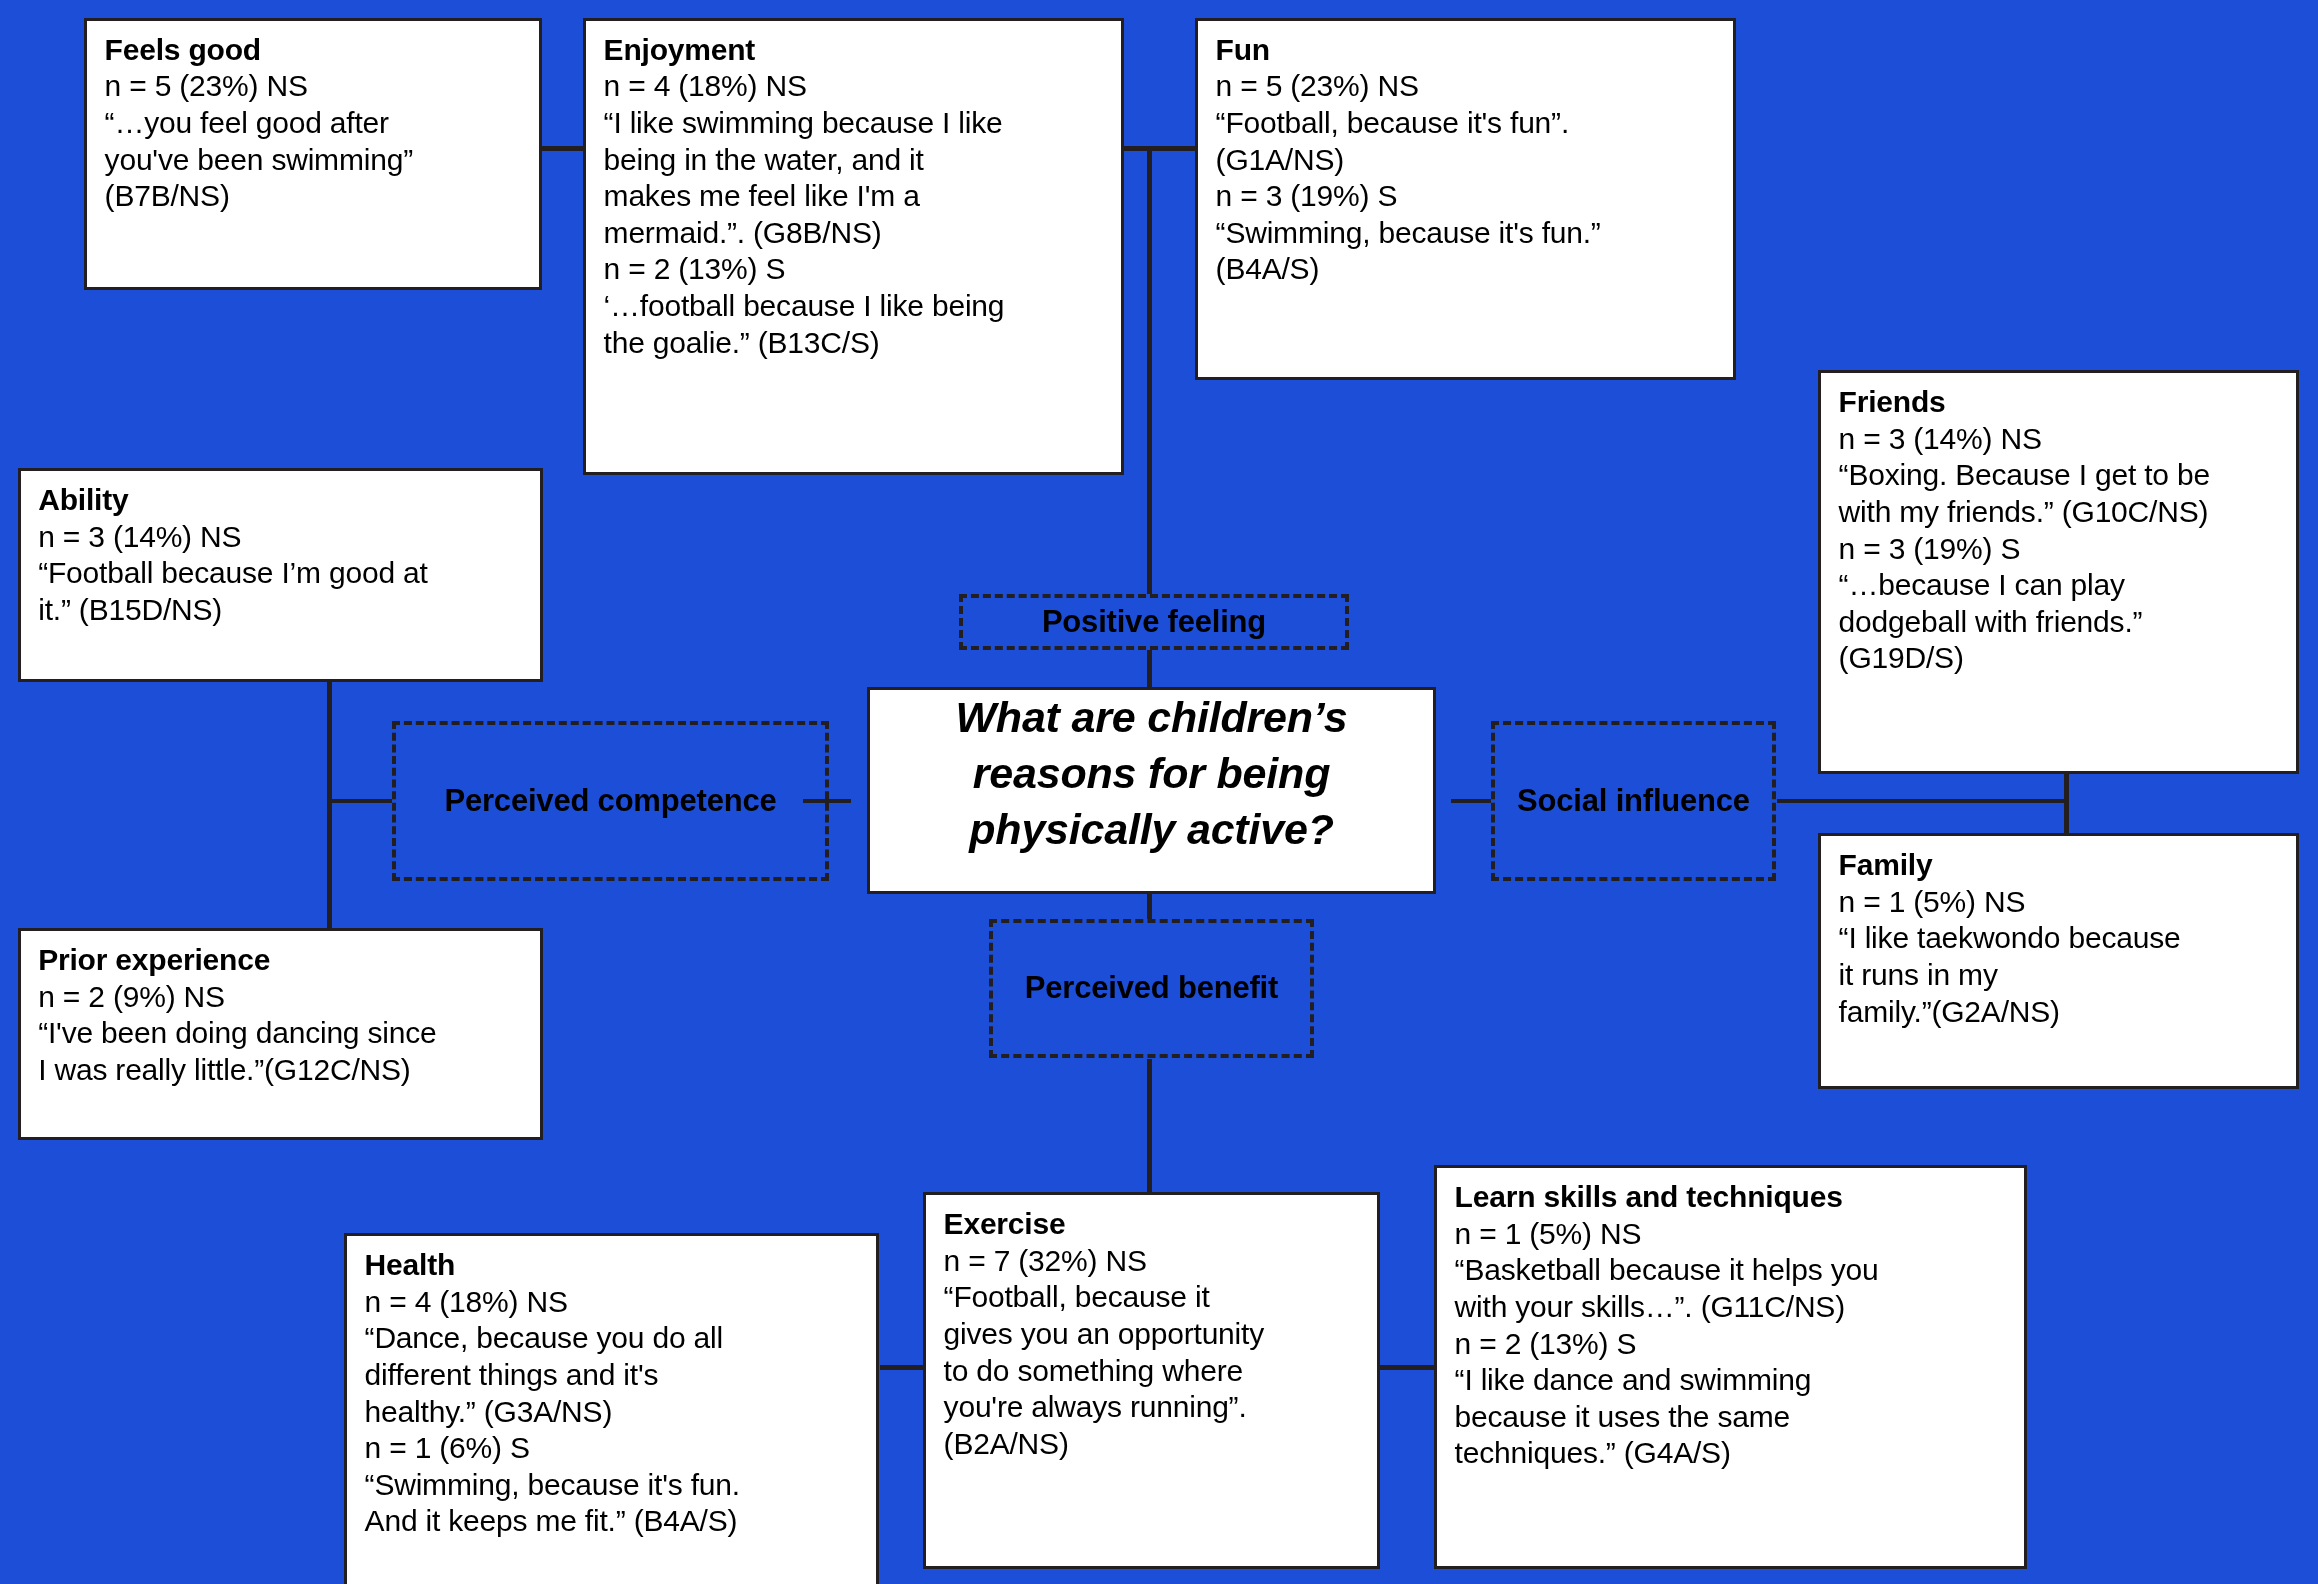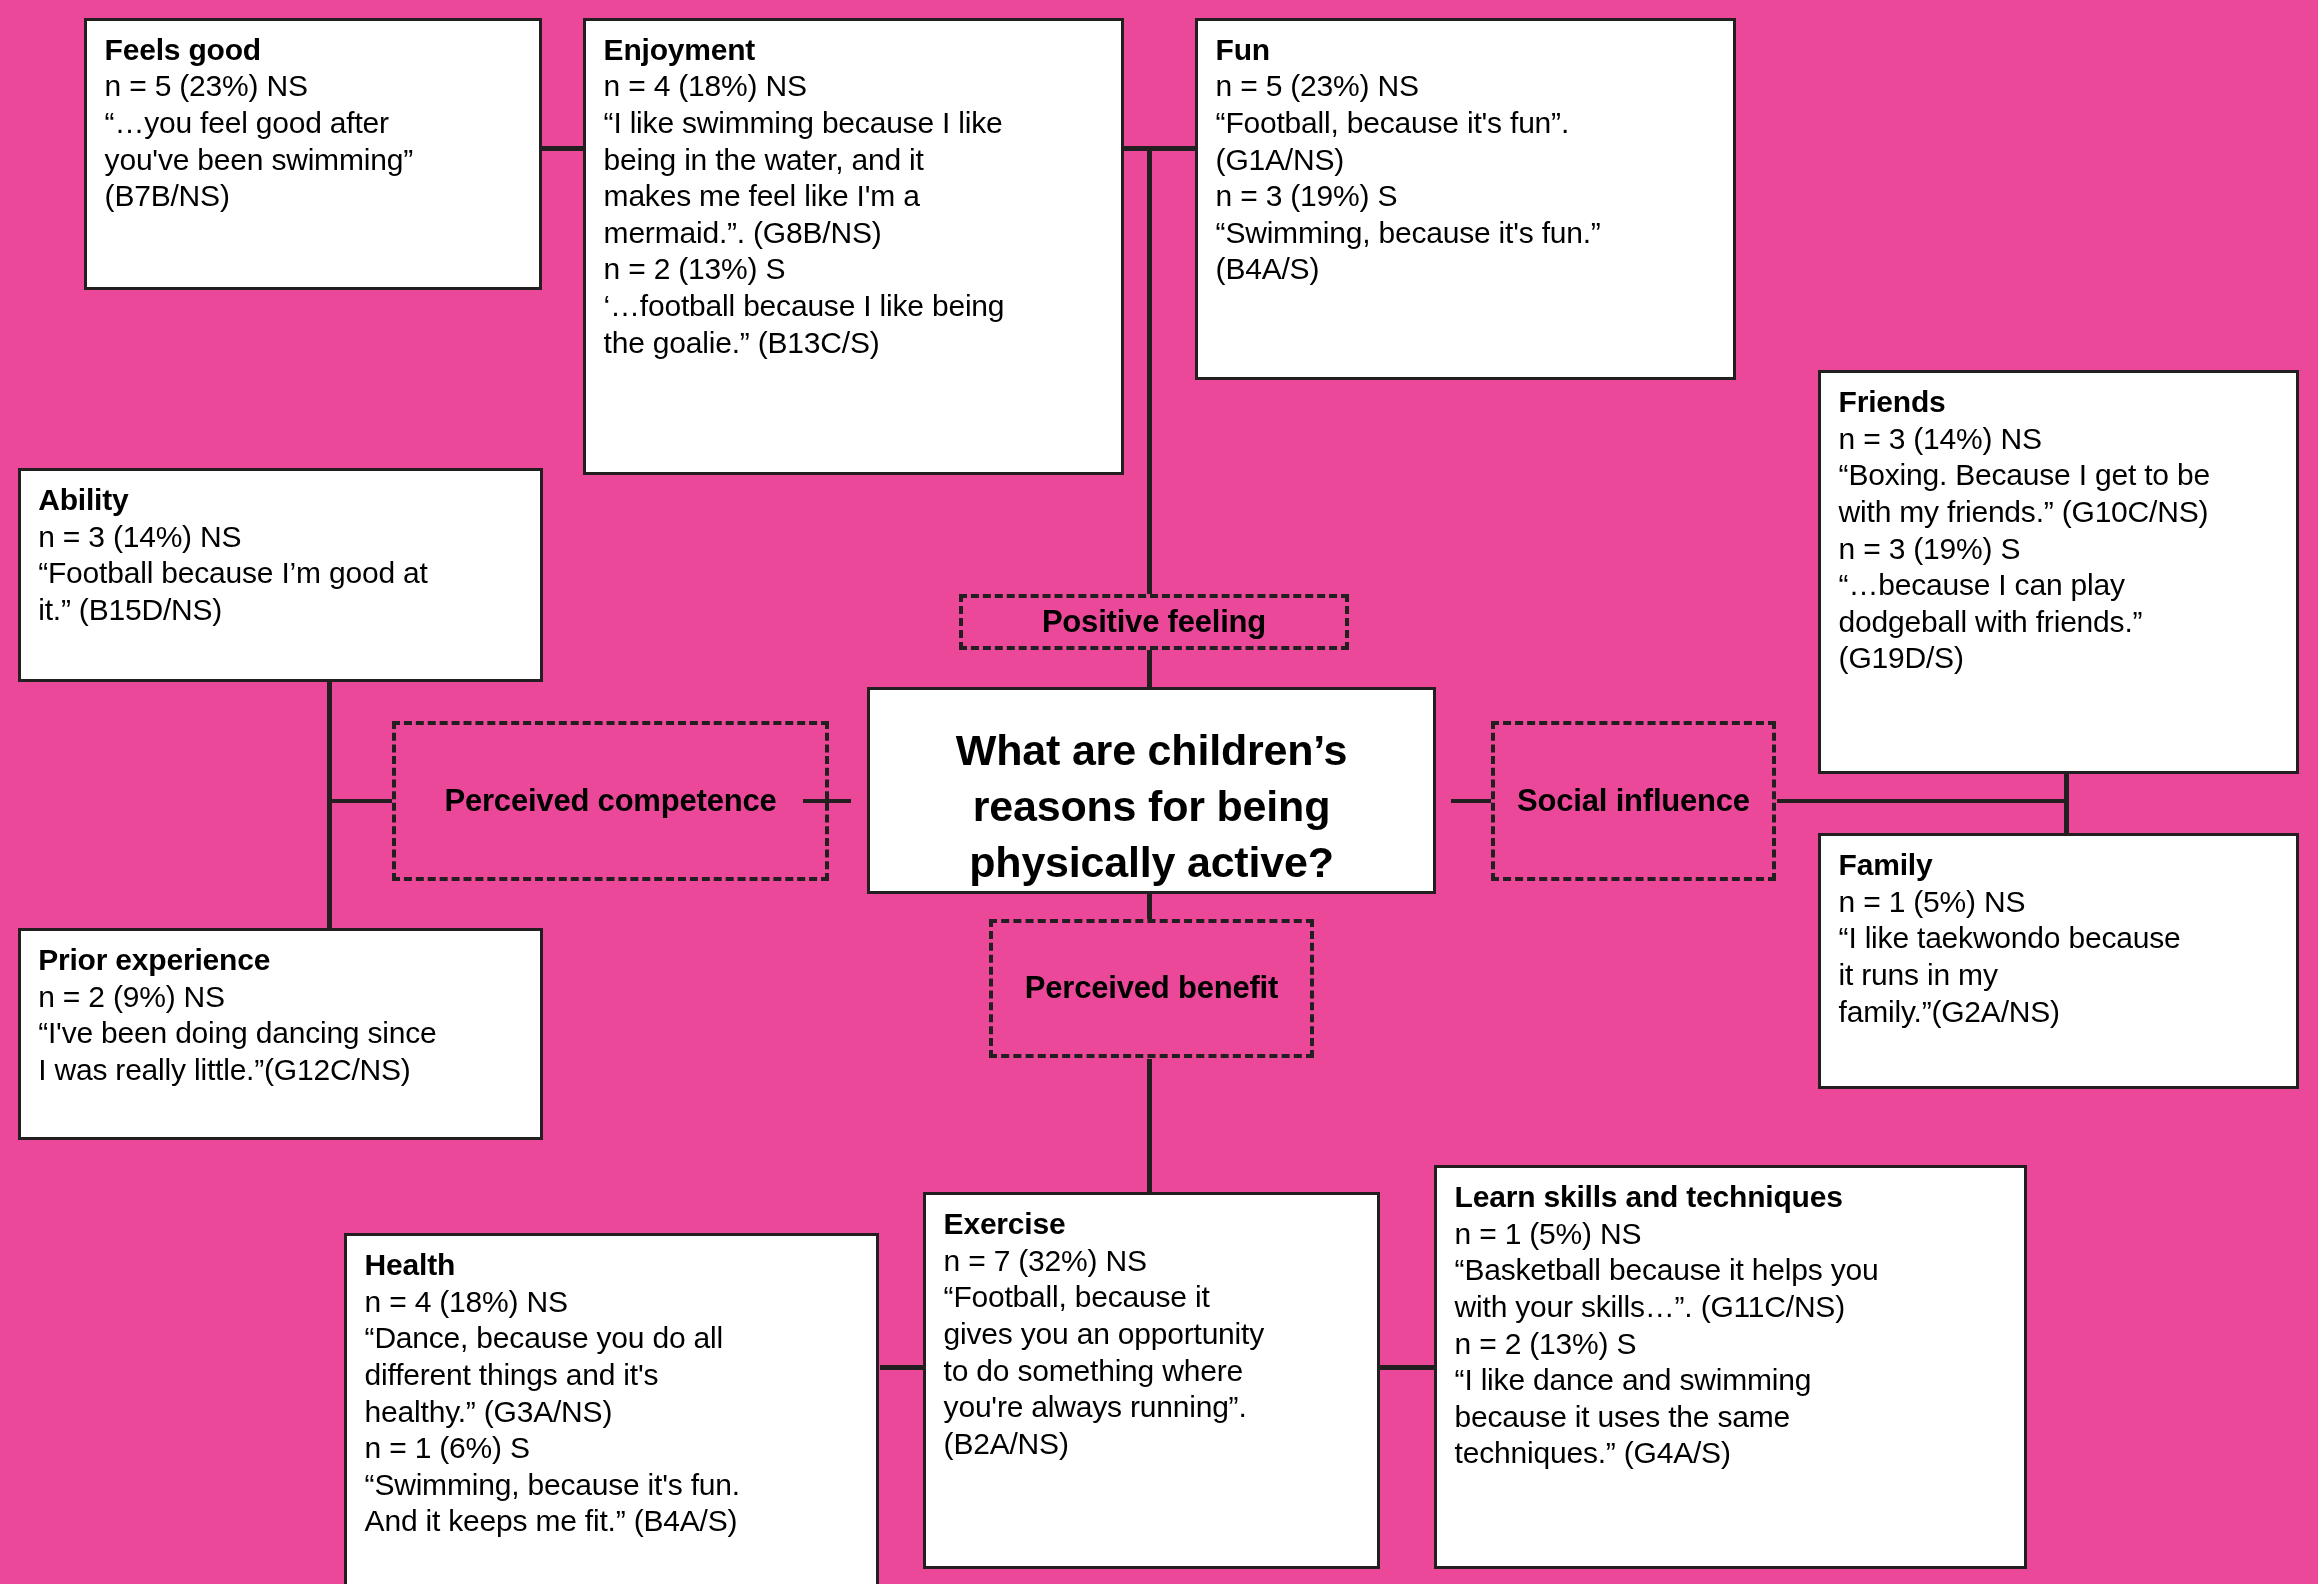--- a/index.html
+++ b/index.html
@@ -1,32 +1,32 @@
 <!DOCTYPE html>
 <html style="font-size:13px"><head>
 <meta charset="utf-8">
 <title>Thematic map</title>
 <style>
   html,body{margin:0;padding:0;background:#ffffff;}
   body{font-family:"Liberation Sans","DejaVu Sans",sans-serif;color:#000;}
-  #stage{position:relative;width:2319px;height:1585px;background:#ec4899;overflow:hidden;}
+  #stage{position:relative;width:2319px;height:1585px;background:#1d4ed8;overflow:hidden;}
   #wires{position:absolute;left:0;top:0;width:2319px;height:1585px;pointer-events:none;}
 
   .node{position:absolute;box-sizing:border-box;background:#fff;}
   .solid{border:3.2px solid #231f20;}
   .dashed{border:4.8px dashed #231f20;background:transparent;}
 
   .leaf{padding:11.2px 16px 8px 17.6px;}
   .leaf .hd{font-weight:bold;font-size:30px;line-height:1.22;letter-spacing:-0.2px;}
   .leaf .ln{font-size:30px;line-height:1.22;letter-spacing:-0.2px;white-space:pre-wrap;}
 
   .theme{display:flex;align-items:center;justify-content:center;text-align:center;}
   .theme .tt{font-weight:bold;font-size:31px;line-height:1.18;letter-spacing:-0.2px;}
 
-  .central{display:flex;align-items:flex-end;justify-content:center;text-align:center;}
+  .central{display:flex;align-items:flex-start;justify-content:center;text-align:center;font-style:italic;}
   .central .ct{font-weight:bold;font-size:43px;line-height:1.30;letter-spacing:-0.2px;}
 </style>
 </head>
 <body>
 
 <div id="stage">
 
   <svg id="wires" viewBox="0 0 2895 1979">
     <g stroke="#231f20" stroke-width="6" fill="none" shape-rendering="crispEdges">
 

